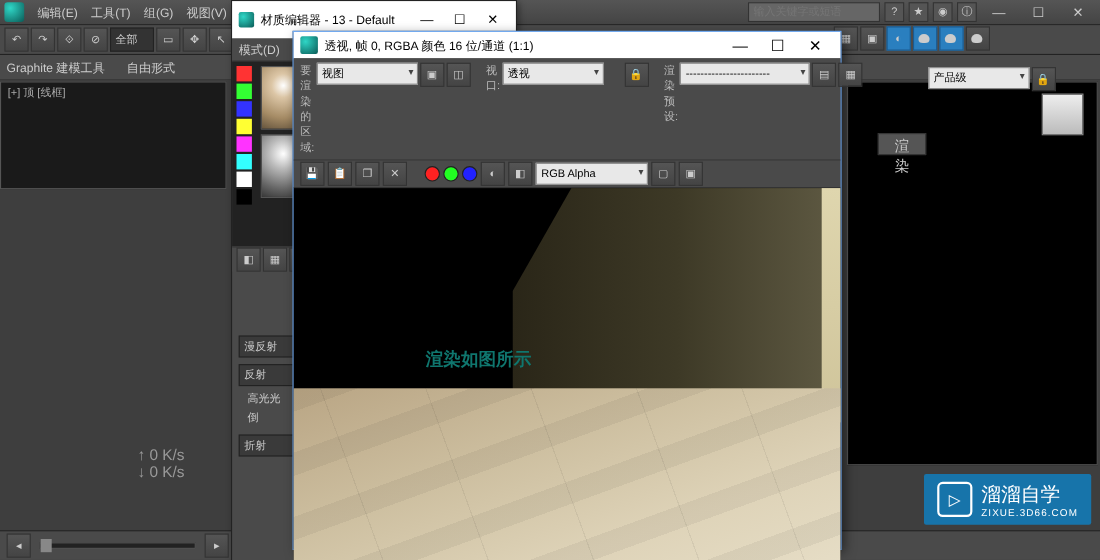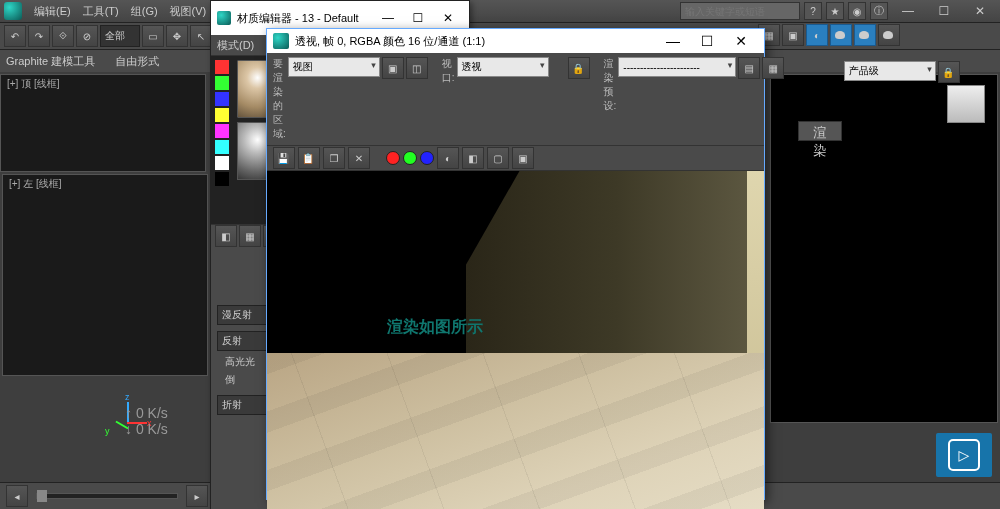--- a/index.html
+++ b/index.html
@@ -135,31 +135,20 @@
 
   <div class="ribbon">
     <span>Graphite 建模工具</span>
     <span>自由形式</span>
   </div>
 
   <div class="viewports">
     <div class="vp vp-top">
       <span class="vp-label">[+] 顶 [线框]</span>
     </div>
-    <div class="vp vp-front">
-      <span class="vp-label">[+] 左 [线框]</span>
-      <div class="axis">
-        <div class="z"></div>
-          <div class="x"></div>
-          <div class="y"></div>
-        <span class="lbl" style="left:12px;top:-18px;color:#3af">z</span>
-        <span class="lbl" style="left:34px;top:8px;color:#f33">x</span>
-        <span class="lbl" style="left:-8px;top:16px;color:#3f3">y</span>
-      </div>
-    </div>
     <div class="vp vp-persp">
 
       <div class="viewcube"></div>
     </div>
 
     <div class="kbs">
       <div>↑ <span>0 K/s</span></div>
       <div>↓ <span>0 K/s</span></div>
     </div>
   </div>
@@ -260,28 +249,33 @@
       <span class="tbtn">💾</span>
       <span class="tbtn">📋</span>
       <span class="tbtn">❐</span>
       <span class="tbtn">✕</span>
       <span style="width:10px"></span>
       <span class="dot" style="background:#f22"></span>
       <span class="dot" style="background:#2f2"></span>
       <span class="dot" style="background:#22f"></span>
       <span class="tbtn">◐</span>
       <span class="tbtn">◧</span>
+      <span class="drop" style="min-width:80px">RGB Alpha</span>
       <span class="tbtn">▢</span>
       <span class="tbtn">▣</span>
     </div>
     <div class="render-view">
       <div class="wall"></div>
       <div class="wall-edge"></div>
       <div class="floor"></div>
       <div class="overlay-text">渲染如图所示</div>
     </div>
   </div>
 
   <div class="wm">
     <div class="wm-ico">▷</div>
+    <div>
+      <span>溜溜自学</span>
+      <small>ZIXUE.3D66.COM</small>
+    </div>
   </div>
 
 </div>
 
 </body></html>

